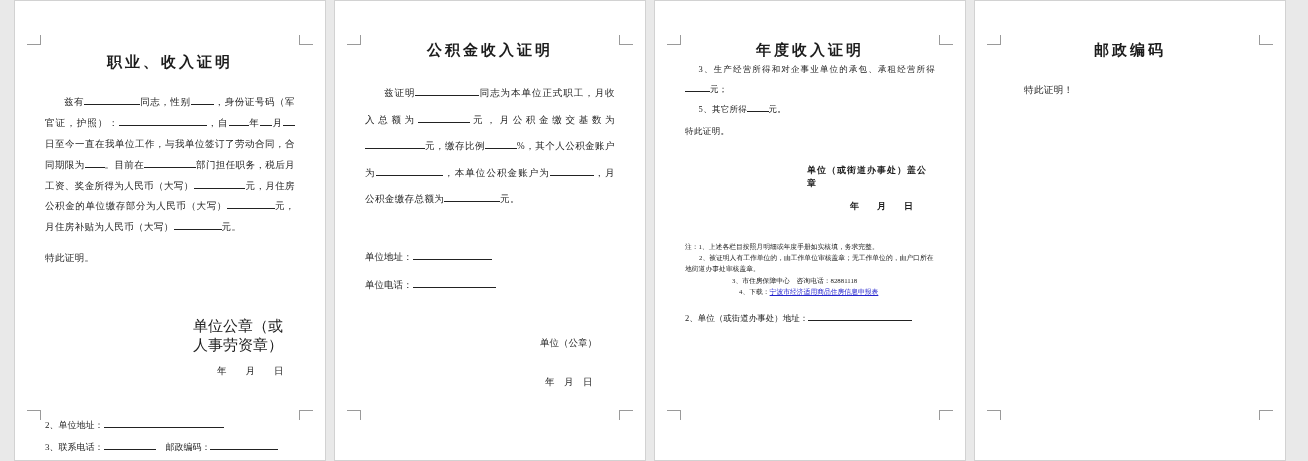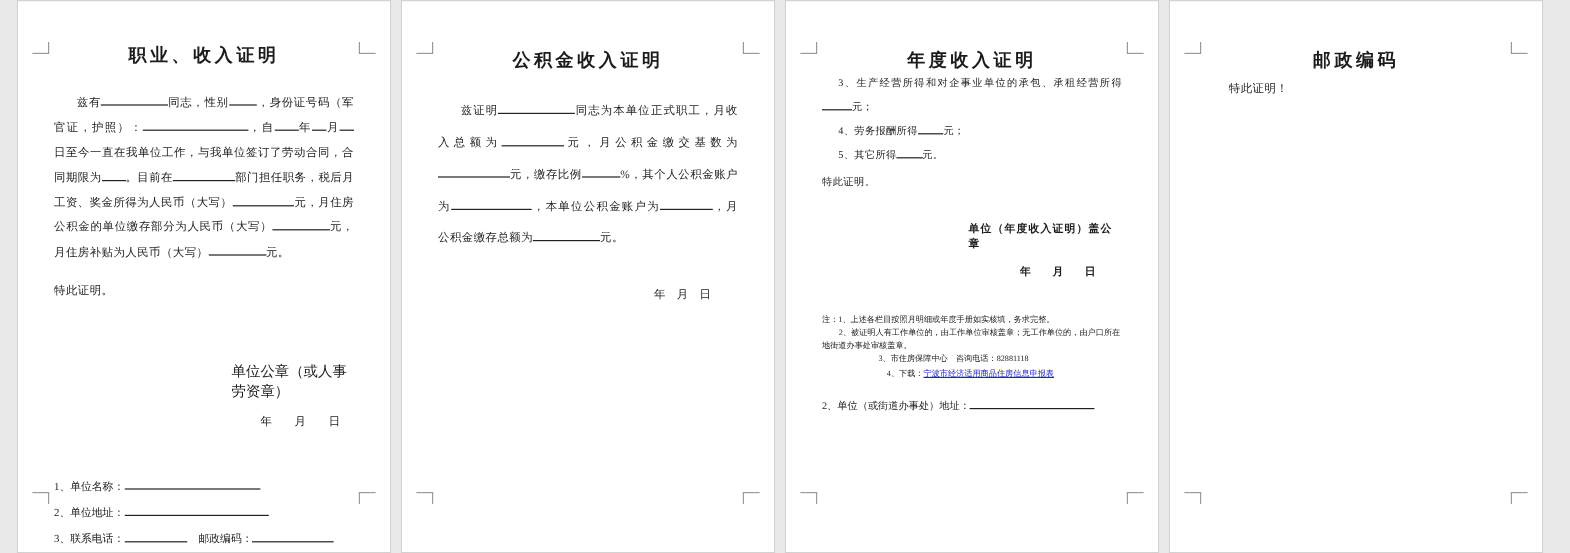--- a/index.html
+++ b/index.html
@@ -14,103 +14,106 @@
     box-sizing:border-box;position:relative;padding:0 30px;flex:0 0 auto;
   }
   
   .crop{position:absolute;width:13px;height:9px;}
   .crop.tl{left:12px;top:34px;border-right:1px solid #9a9a9a;border-bottom:1px solid #9a9a9a;}
   .crop.tr{right:12px;top:34px;border-left:1px solid #9a9a9a;border-bottom:1px solid #9a9a9a;}
   .crop.bl{left:12px;bottom:40px;border-right:1px solid #9a9a9a;border-top:1px solid #9a9a9a;}
   .crop.br{right:12px;bottom:40px;border-left:1px solid #9a9a9a;border-top:1px solid #9a9a9a;}
   .title{
     text-align:center;font-weight:bold;font-size:15px;letter-spacing:3px;
-    margin:0;padding-top:36px;
+    margin:0;padding-top:52px;
   }
   .p2 .title,.p3 .title,.p4 .title{padding-top:40px;}
   .para{
     font-size:9.5px;line-height:2.2;text-align:justify;text-indent:2em;
     margin:20px 0 0 0;letter-spacing:0.4px;
   }
   .p2 .para{line-height:2.8;}
   .p4 .para{line-height:2.4;}
   .closing{font-size:9.5px;margin-top:14px;letter-spacing:0.4px;}
   .blank{
     display:inline-block;border-bottom:1px solid #222;height:0.85em;
     vertical-align:baseline;
   }
   
-  .p1 .seal{font-size:12px;margin-top:52px;padding-left:148px;}
+  .p1 .seal{font-size:15px;margin-top:52px;padding-left:148px;}
   .p1 .date{font-size:9.5px;margin-top:10px;padding-left:172px;}
   .p1 .footer-list{margin-top:36px;font-size:9px;line-height:2.45;}
   
   .p2 .label-line{font-size:9.5px;margin-top:6px;line-height:2.3;}
   .p2 .labels{margin-top:34px;}
   .p2 .seal{font-size:9.5px;margin-top:40px;padding-left:175px;}
   .p2 .date{font-size:9.5px;margin-top:26px;padding-left:180px;}
   
   .p3 .para{font-size:8.5px;line-height:2.35;margin-top:4px;}
   .p3 .item{font-size:8.5px;line-height:2.35;text-indent:1.6em;text-align:justify;letter-spacing:0.3px;}
   .p3 .closing{font-size:8.5px;margin-top:6px;}
   .p3 .seal{font-size:9px;font-weight:bold;margin-top:26px;padding-left:122px;letter-spacing:1px;}
   .p3 .date{font-size:9px;font-weight:bold;margin-top:10px;padding-left:165px;}
   .p3 .notes{margin-top:28px;font-size:6.8px;line-height:1.65;color:#222;}
   .p3 .note-1{text-indent:14px;}
   .p3 .note-2{margin-left:47px;}
   .p3 .note-3{margin-left:54px;}
   .p3 .link{color:#2323cc;text-decoration:underline;cursor:pointer;}
   .p3 .footer-list{margin-top:12px;font-size:8.5px;line-height:2.3;}
   
-  .p4 .closing{margin-top:8px;text-indent:2em;}
+  .p4 .closing{margin-top:24px;text-indent:2em;}
   .p4 .sign-block{margin-top:28px;padding-left:162px;font-size:9.5px;line-height:2.05;}
 </style>
 </head>
 <body>
 
 <div class="page p1">
   <div class="crop tl"></div>
   <div class="crop tr"></div>
   <div class="crop bl"></div>
   <div class="crop br"></div>
   <div class="title">职业、收入证明</div>
   <div class="para">兹有<span class="blank" style="width:5.88em"></span>同志，性别<span class="blank" style="width:2.52em"></span>，身份证号码（军官证，护照）：<span class="blank" style="width:9.24em"></span>，自<span class="blank" style="width:2.10em"></span>年<span class="blank" style="width:1.26em"></span>月<span class="blank" style="width:1.26em"></span>日至今一直在我单位工作，与我单位签订了劳动合同，合同期限为<span class="blank" style="width:2.10em"></span>。目前在<span class="blank" style="width:5.46em"></span>部门担任职务，税后月工资、奖金所得为人民币（大写）<span class="blank" style="width:5.46em"></span>元，月住房公积金的单位缴存部分为人民币（大写）<span class="blank" style="width:5.04em"></span>元，月住房补贴为人民币（大写）<span class="blank" style="width:5.04em"></span>元。</div>
   <div class="closing">特此证明。</div>
   <div class="seal">单位公章（或人事劳资章）</div>
   <div class="date">年　　月　　日</div>
   <div class="footer-list">
-    <div>1、单位名称：<span class="blank" style="width:12.60em"></span></div>
     <div>2、单位地址：<span class="blank" style="width:13.44em"></span></div>
     <div>3、联系电话：<span class="blank" style="width:5.88em"></span>　邮政编码：<span class="blank" style="width:7.56em"></span></div>
 
   </div>
 </div>
 
 <div class="page p2">
   <div class="crop tl"></div>
   <div class="crop tr"></div>
   <div class="crop bl"></div>
   <div class="crop br"></div>
   <div class="title">公积金收入证明</div>
   <div class="para">兹证明<span class="blank" style="width:6.72em"></span>同志为本单位正式职工，月收入总额为<span class="blank" style="width:5.46em"></span>元，月公积金缴交基数为<span class="blank" style="width:6.30em"></span>元，缴存比例<span class="blank" style="width:3.36em"></span>%，其个人公积金账户为<span class="blank" style="width:7.14em"></span>，本单位公积金账户为<span class="blank" style="width:4.62em"></span>，月公积金缴存总额为<span class="blank" style="width:5.88em"></span>元。</div>
+  <div class="labels">
+    <div class="label-line">单位地址：<span class="blank" style="width:8.40em"></span></div>
+    <div class="label-line">单位电话：<span class="blank" style="width:8.82em"></span></div>
+  </div>
+  <div class="seal">单位（公章）</div>
   <div class="date">年　月　日</div>
 </div>
 
 <div class="page p3">
   <div class="crop tl"></div>
   <div class="crop tr"></div>
   <div class="crop bl"></div>
   <div class="crop br"></div>
   <div class="title">年度收入证明</div>
   <div>
     <div class="item">3、生产经营所得和对企事业单位的承包、承租经营所得<span class="blank" style="width:2.94em"></span>元；</div>
-    <div class="item">4、劳务报酬所得<span class="blank" style="width:2.52em"></span>元；</div>
     <div class="item">5、其它所得<span class="blank" style="width:2.52em"></span>元。</div>
   </div>
   <div class="closing">特此证明。</div>
-  <div class="seal">单位（年度收入证明）盖公章</div>
+  <div class="seal">单位（或街道办事处）盖公章</div>
   <div class="date">年　　月　　日</div>
   <div class="notes">
     <div class="note-0">注：1、上述各栏目按照月明细或年度手册如实核填，务求完整。</div>
     <div class="note-1">2、被证明人有工作单位的，由工作单位审核盖章；无工作单位的，由户口所在地街道办事处审核盖章。</div>
     <div class="note-2">3、市住房保障中心　咨询电话：82881118</div>
     <div class="note-3"><span>4、下载：</span><span class="link">宁波市经济适用商品住房信息申报表</span></div>
   </div>
   <div class="footer-list">
     <div>2、单位（或街道办事处）地址：<span class="blank" style="width:12.18em"></span></div>
 

